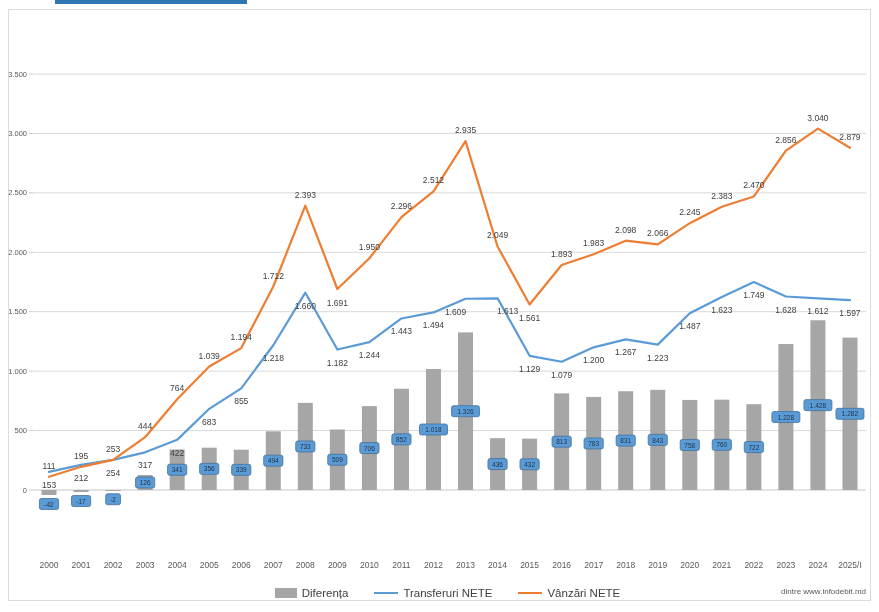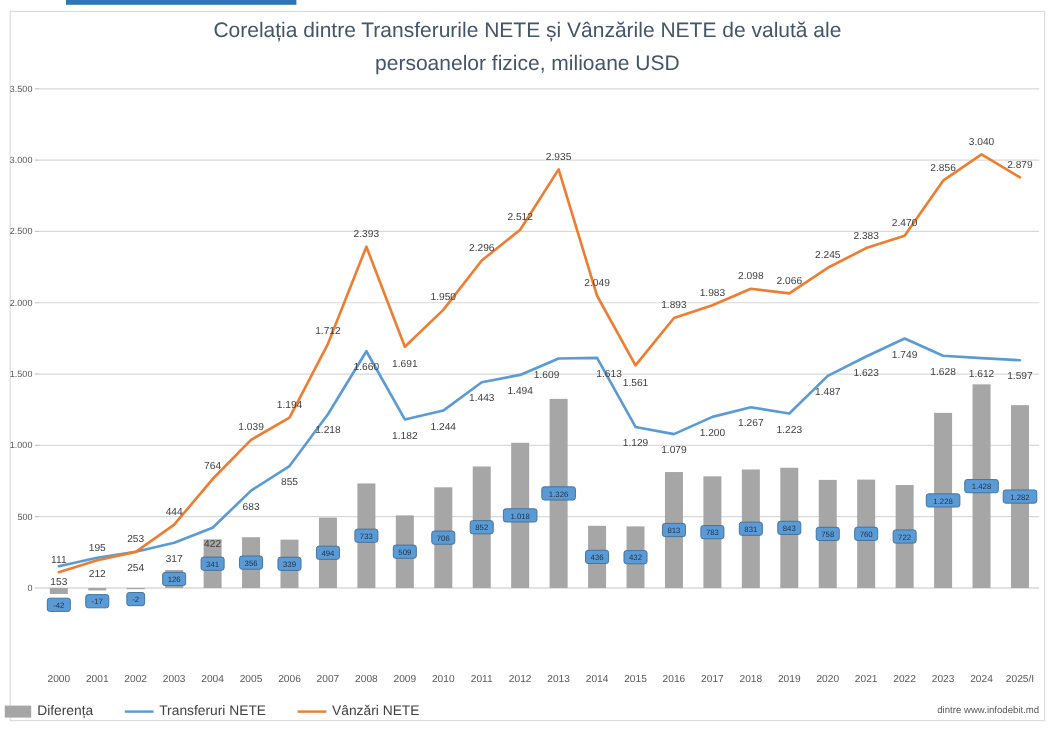--- a/index.html
+++ b/index.html
@@ -3,36 +3,33 @@
 <meta charset="utf-8">
 <style>
   html,body{margin:0;padding:0;background:#ffffff;width:879px;height:612px;overflow:hidden;
     font-family:"Liberation Sans","DejaVu Sans",sans-serif;}
   #stage{position:relative;width:879px;height:612px;background:#ffffff;}
   #frame{position:absolute;left:8px;top:9px;width:861px;height:590px;border:1px solid #dcdcdc;background:#ffffff;}
   #top-strip{position:absolute;left:55px;top:0;width:192px;height:4px;background:#2e75b6;}
   #chart-title{position:absolute;left:0;right:0;top:12px;text-align:center;}
   #chart-title .t{display:inline-block;max-width:600px;font-size:17.5px;line-height:1.55;color:#44546a;}
   #plot-svg{position:absolute;left:0;top:0;}
-  #legend{position:absolute;left:4px;right:0;bottom:13px;display:flex;gap:26px;align-items:center;}
+  #legend{position:absolute;left:16px;right:0;bottom:13px;display:flex;justify-content:center;gap:26px;align-items:center;}
   .legend-item{display:flex;align-items:center;gap:5px;font-size:11.5px;color:#404040;}
   .swatch-bar{width:22px;height:10px;background:#a6a6a6;display:inline-block;}
   .swatch-line{width:24px;height:2.5px;display:inline-block;}
   #credit{position:absolute;right:13px;bottom:16px;font-size:8px;color:#595959;}
 </style>
 </head>
 <body>
 
 <div id="stage">
   <div id="frame"></div>
   <div id="top-strip"></div>
 
-  <div id="chart-title">
-    <span class="t">Corelația dintre Transferurile NETE și Vânzările NETE de valută ale persoanelor fizice, milioane USD</span>
-  </div>
 
   <svg id="plot-svg" width="879" height="612">
       <line x1="33" y1="490" x2="866" y2="490" stroke="#c6c6c6" stroke-width="1"></line>
       <line x1="29" y1="490" x2="33" y2="490" stroke="#c6c6c6" stroke-width="1"></line>
       <text x="27" y="492.5" text-anchor="end" font-size="7.5" fill="#595959">0</text>
       <line x1="33" y1="430.57142857142856" x2="866" y2="430.57142857142856" stroke="#d9d9d9" stroke-width="1"></line>
       <line x1="29" y1="430.57142857142856" x2="33" y2="430.57142857142856" stroke="#c6c6c6" stroke-width="1"></line>
       <text x="27" y="433.07142857142856" text-anchor="end" font-size="7.5" fill="#595959">500</text>
       <line x1="33" y1="371.1428571428571" x2="866" y2="371.1428571428571" stroke="#d9d9d9" stroke-width="1"></line>
       <line x1="29" y1="371.1428571428571" x2="33" y2="371.1428571428571" stroke="#c6c6c6" stroke-width="1"></line>

